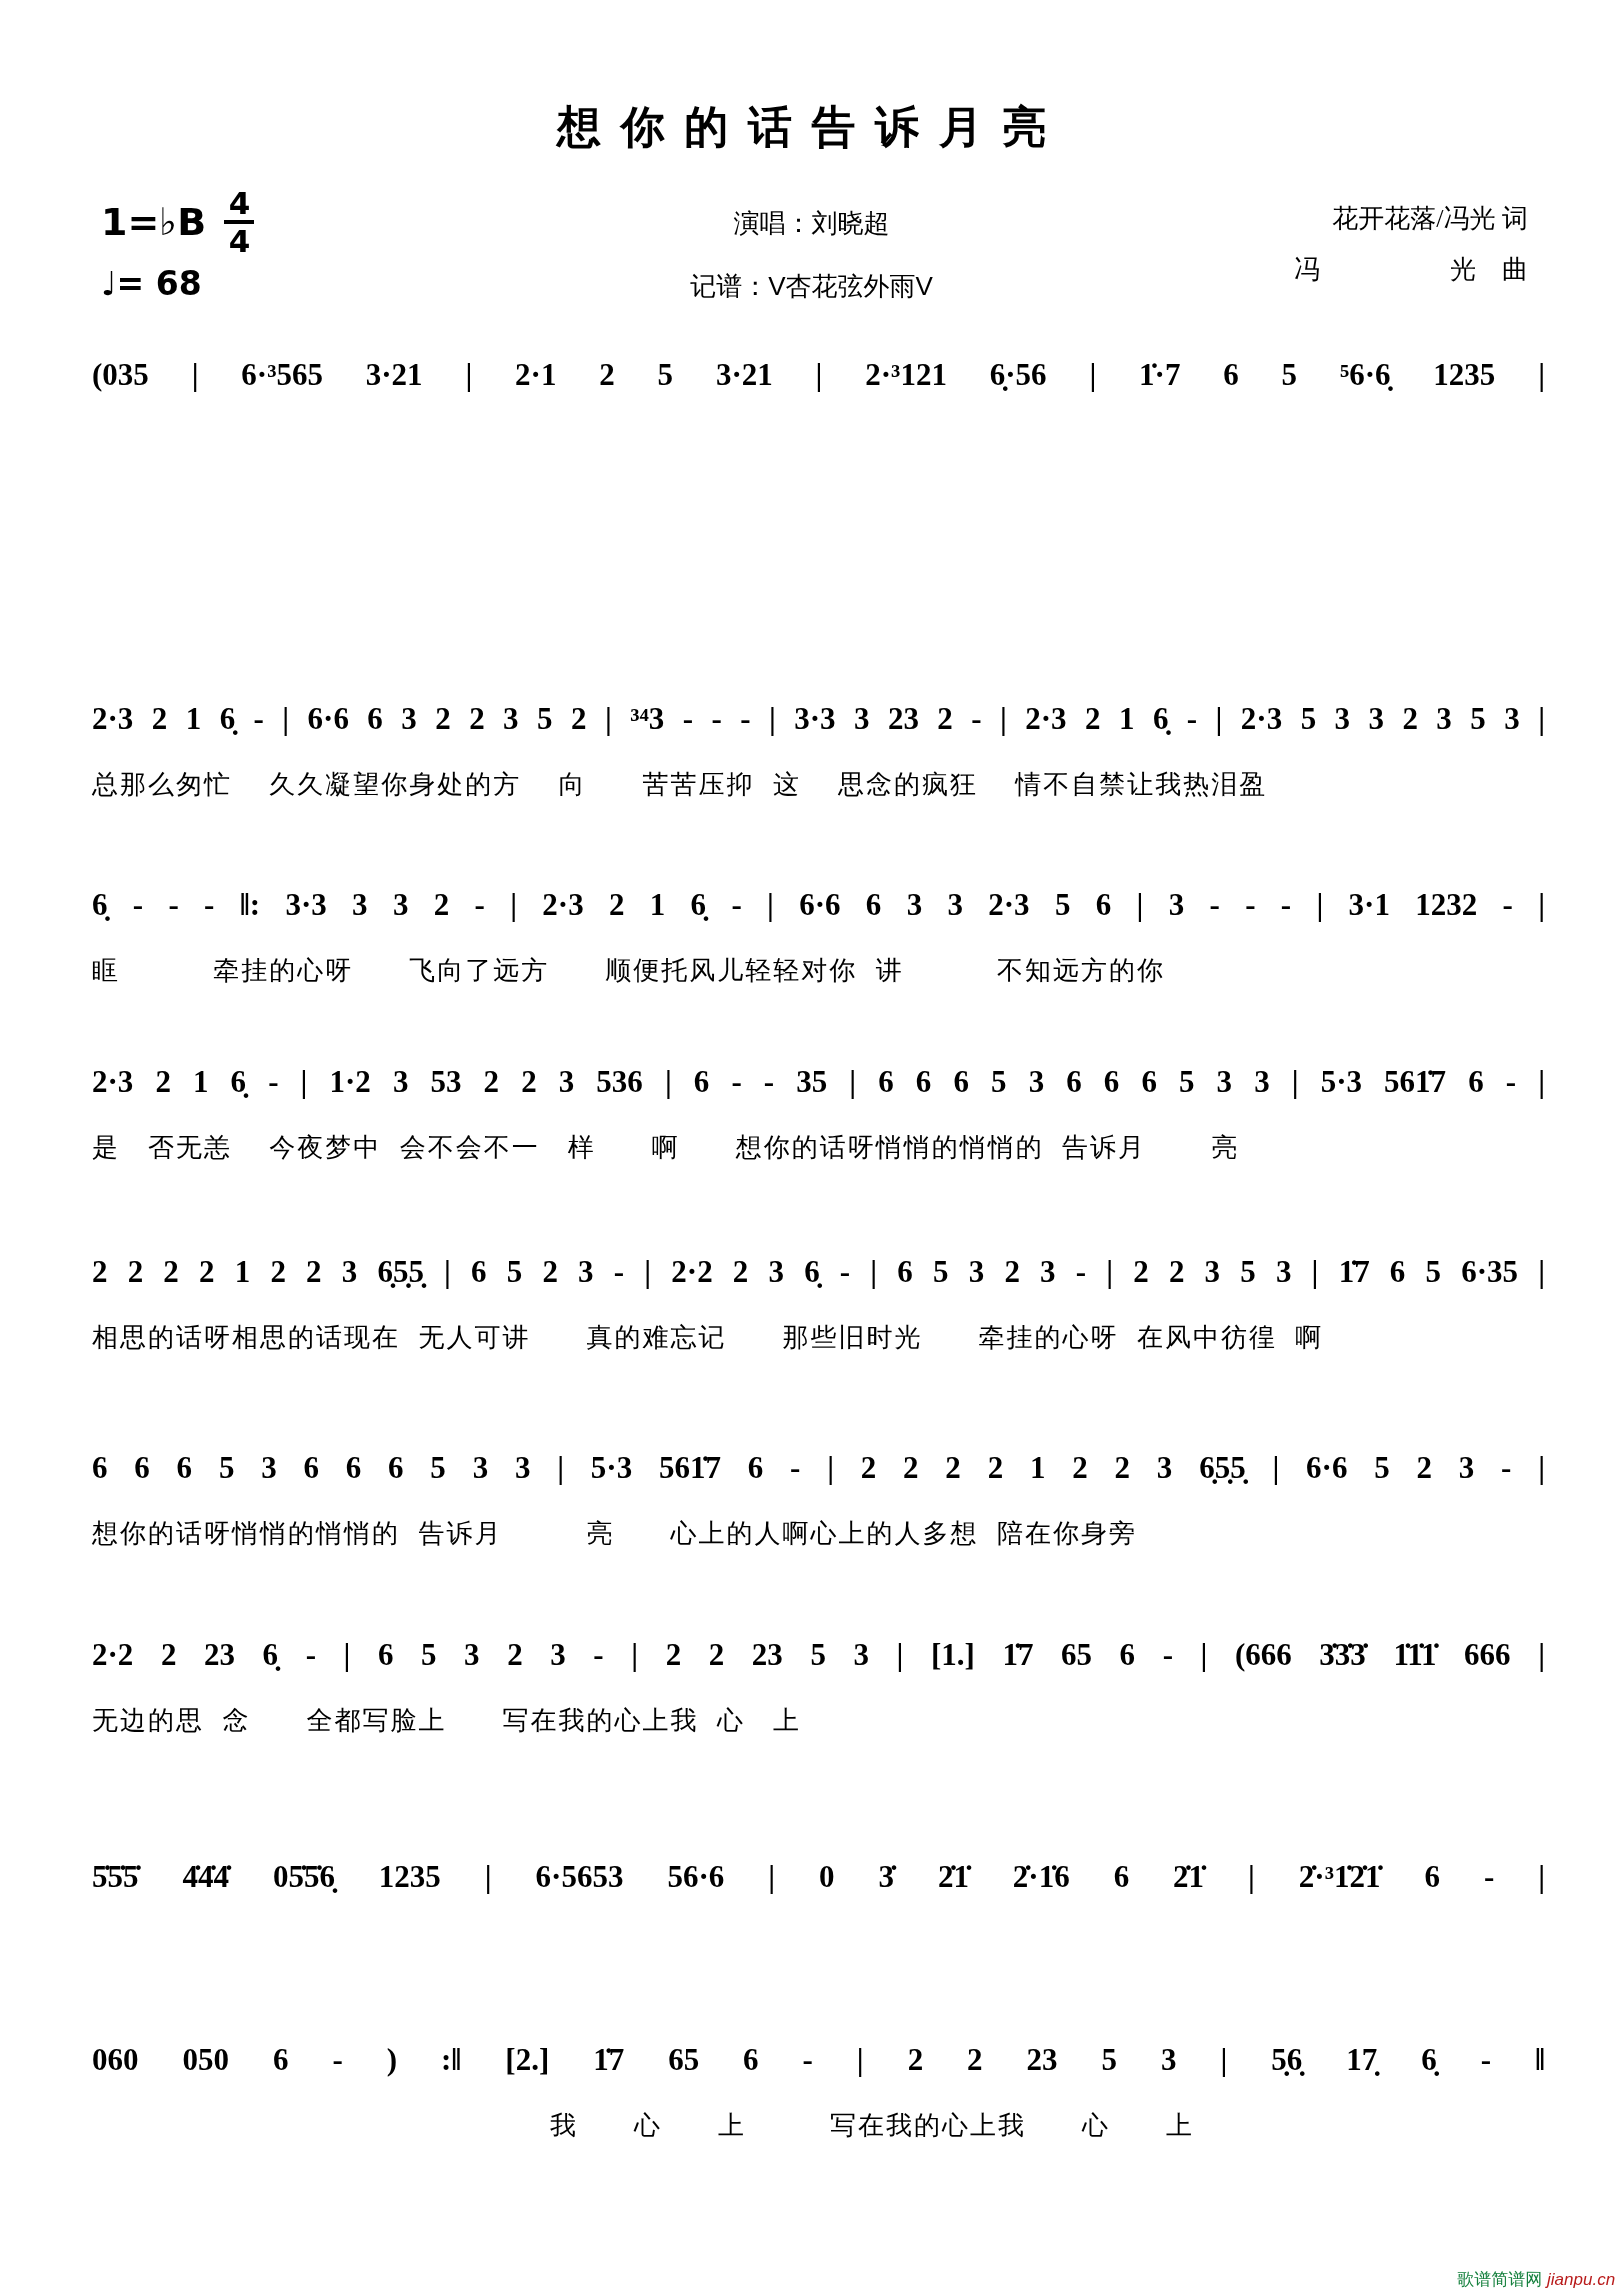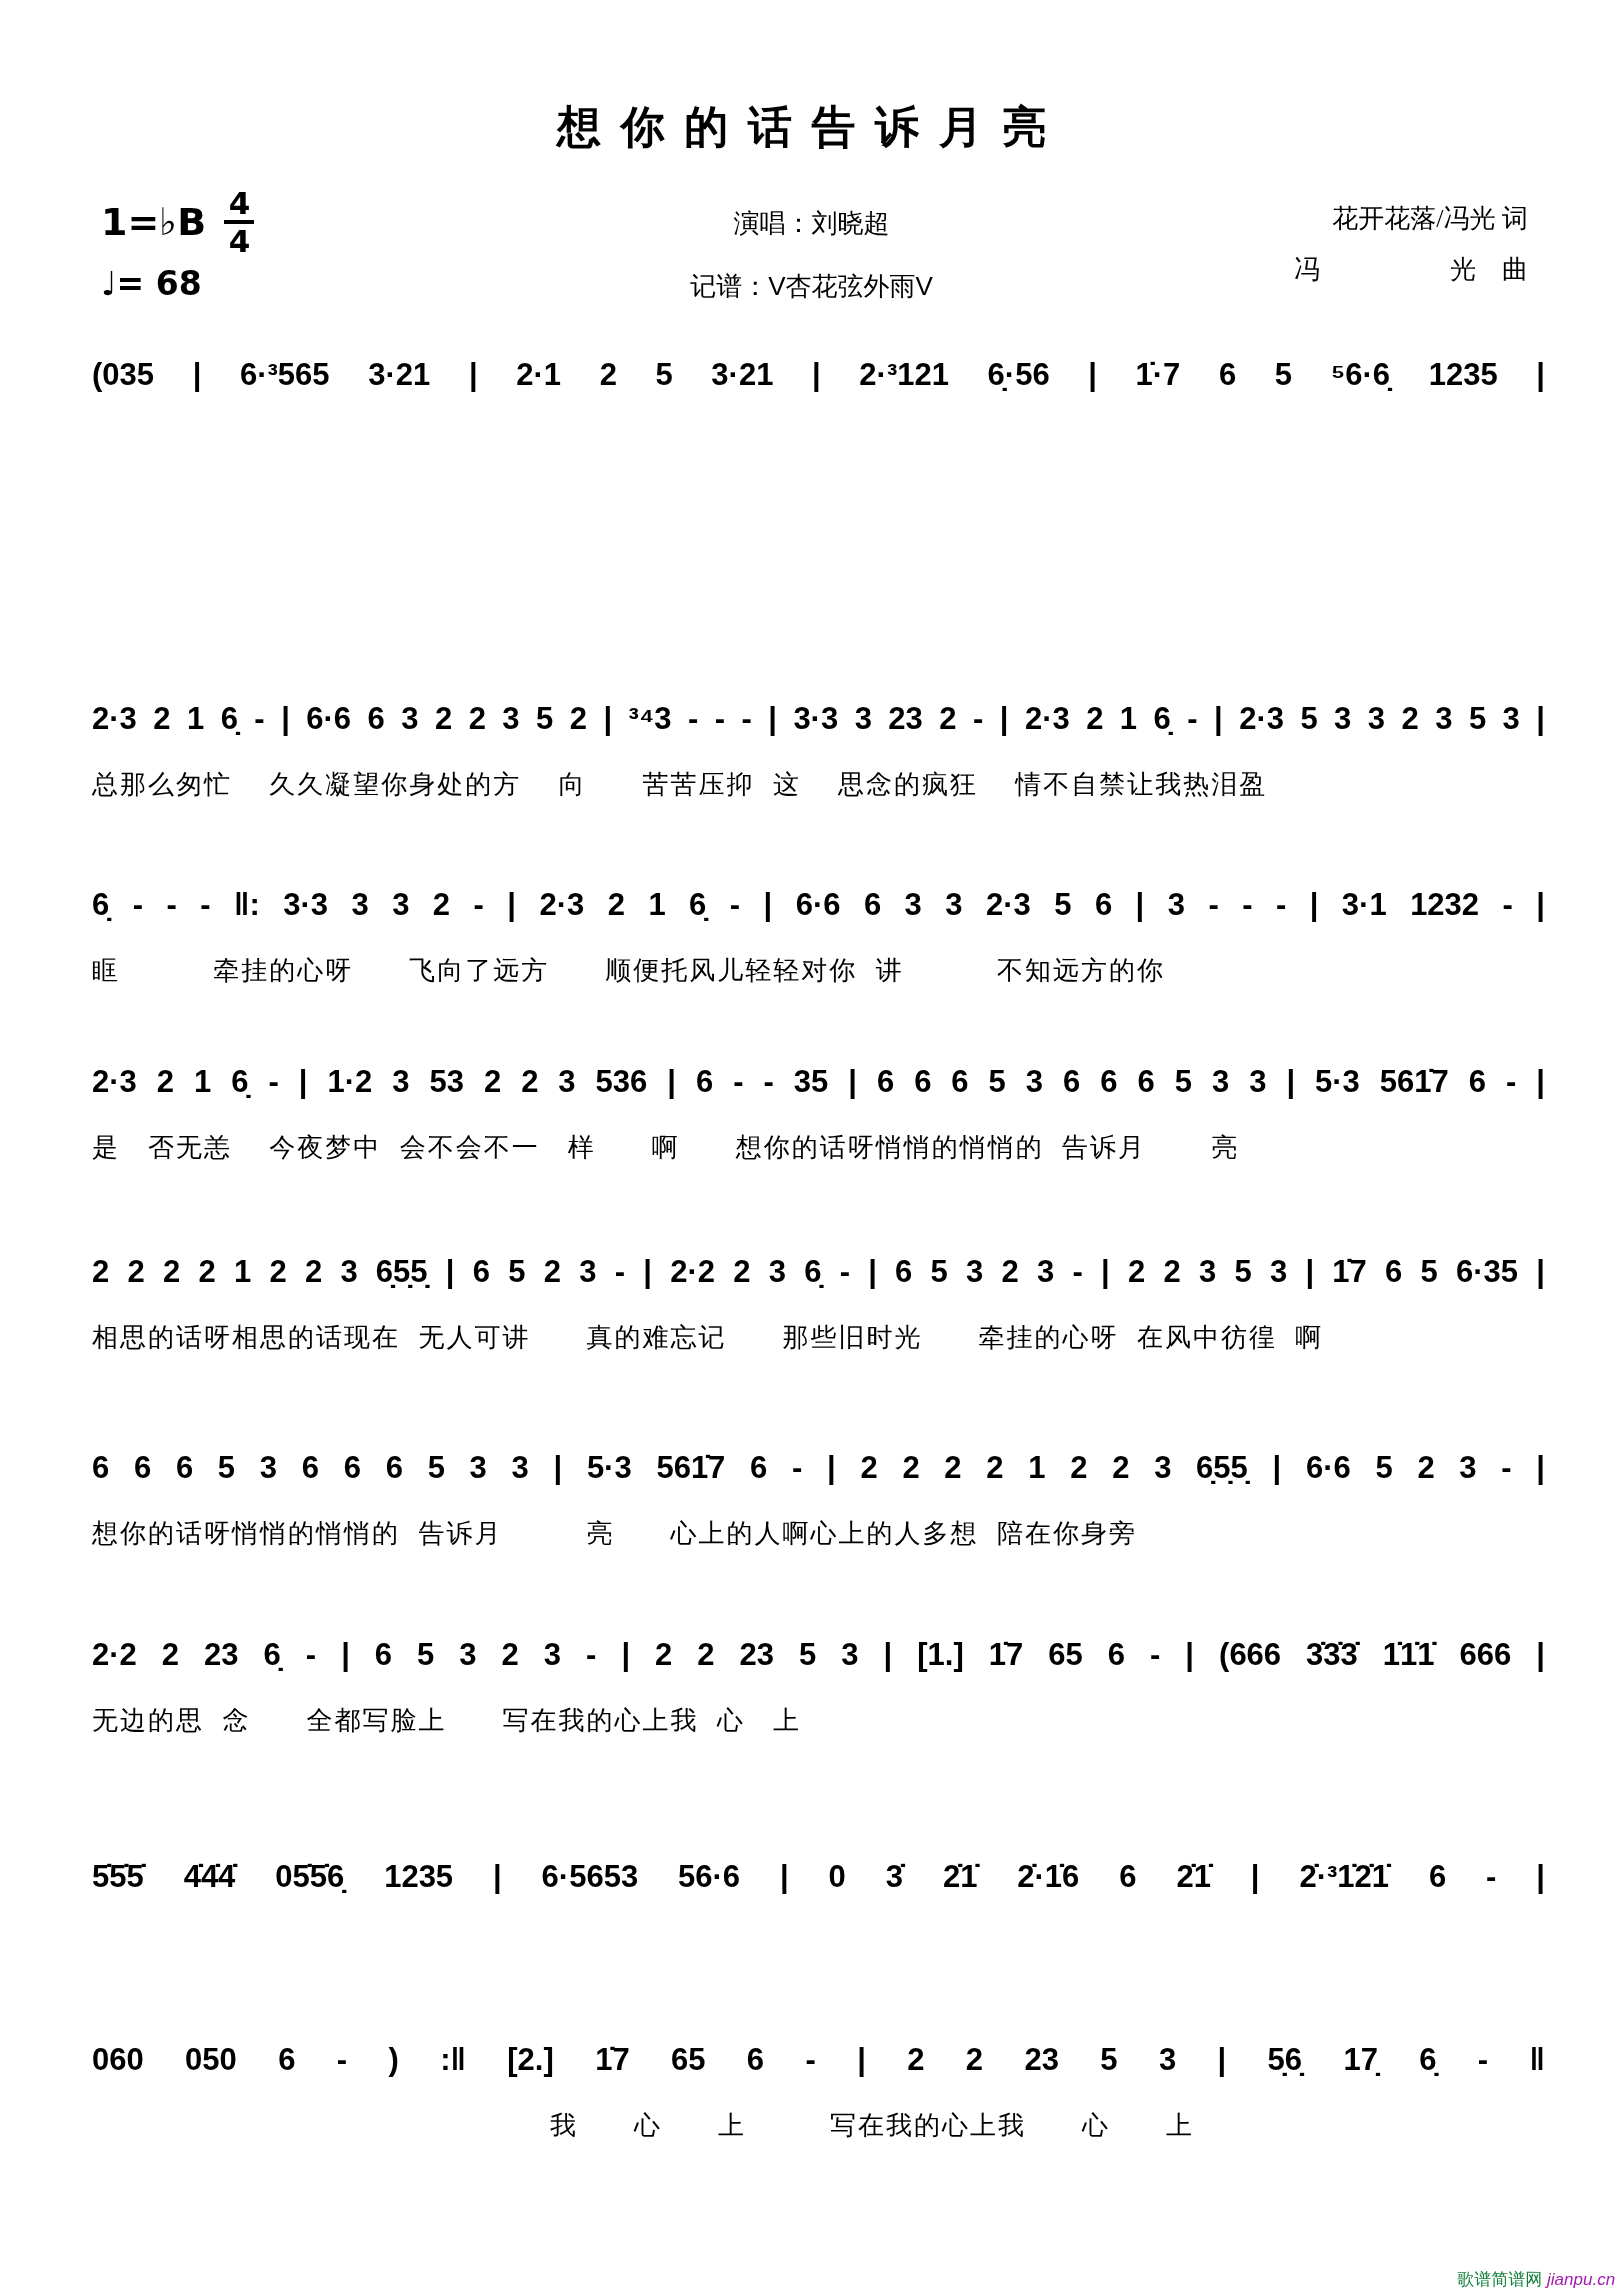--- a/index.html
+++ b/index.html
@@ -19,34 +19,34 @@
   .meter .mbar{width:30px;height:3.9px;background:#000;}
   .temporow{display:flex;align-items:center;font-size:33px;margin-top:6.5px;font-family:"DejaVu Sans",sans-serif;}
   
   .centerinfo{position:absolute;left:0;top:200px;width:100%;text-align:center;font-size:26px;margin-top:6px;}
   .centerinfo .row2{margin-top:27.5px;}
   
   .credits{position:absolute;right:95px;top:193px;text-align:right;font-size:26px;line-height:51px;font-family:"Liberation Serif","DejaVu Serif",serif;}
   
   .system{position:absolute;left:92px;width:1453px;}
   .notes{
-    font-family:Liberation Sans, sans-serif;font-weight:bold;font-size:31px;
+    font-family:Liberation Serif, serif;font-weight:bold;font-size:31px;
     white-space:nowrap;text-align:justify;text-align-last:justify;width:100%;
     line-height:69px;
   }
   .lyrics{
     font-size:26px;letter-spacing:2px;white-space:pre;margin-top:11.8px;line-height:39px;
   }
   .sys2 .lyrics{padding-left:1139px;}
   .sys10 .lyrics{padding-left:458px;}
   .watermark{
     position:absolute;right:7.9px;bottom:3.9px;font-size:17px;white-space:nowrap;
   }
   .wm-site{color:#15803d;}
-  .wm-url{color:#a21caf;font-style:italic;}
+  .wm-url{color:#b91c1c;font-style:italic;}
 </style>
 </head>
 <body>
 
 <div class="page">
 
   <div class="title">想你的话告诉月亮</div>
 
   <div class="keyblock">
     <div class="keyrow">

